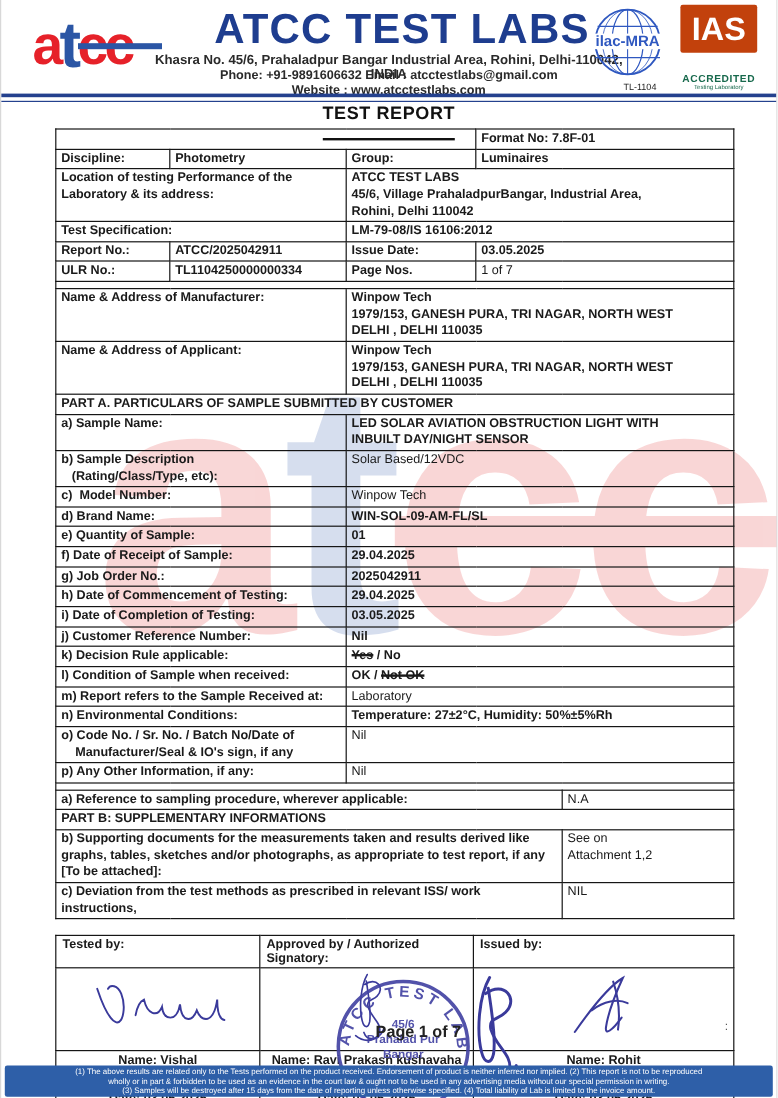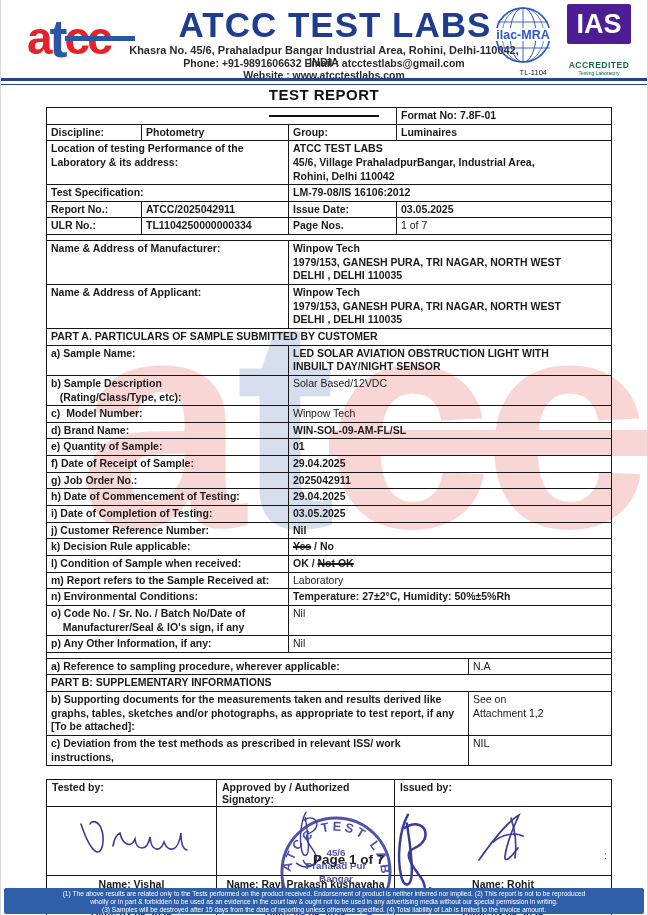--- a/index.html
+++ b/index.html
@@ -16,21 +16,21 @@
   .logo-strike{position:absolute;left:38px;top:30px;width:70px;height:5px;background:#2b56a5;}
   .lab-name{position:absolute;left:140px;right:118px;top:5px;text-align:center;
             font-size:35px;font-weight:900;color:#1e3d8f;letter-spacing:1px;}
   .hdr-addr{position:absolute;left:120px;right:120px;text-align:center;color:#2a2a2a;font-weight:bold;}
   .a1{top:44px;font-size:11px;}
   .a2{top:57px;font-size:10.5px;}
   .a3{top:69px;font-size:10.5px;}
   .ilac{position:absolute;right:94px;top:4px;width:60px;height:62px;}
   .tlcode{position:absolute;right:100px;top:68px;font-size:7.5px;font-weight:normal;color:#222;}
   .ias{position:absolute;right:16px;top:4px;width:64px;text-align:center;}
-  .ias-box{background:#4c1d95;color:#fff;font-weight:900;font-size:27px;line-height:40px;height:40px;
+  .ias-box{background:#c2410c;color:#fff;font-weight:900;font-size:27px;line-height:40px;height:40px;
            border-radius:2px;}
   .ias-acc{color:#17694c;font-weight:bold;font-size:8.5px;letter-spacing:.5px;margin-top:16px;}
   .ias-sub{color:#17694c;font-size:5px;}
   .navyrule{position:absolute;top:78px;left:0;right:0;height:3px;border-top:3px solid #24418e;
             border-bottom:1px solid #24418e;}
 
   
   .watermark{position:absolute;left:78px;top:298px;width:570px;height:282px;overflow:hidden;
              opacity:0.20;z-index:0;pointer-events:none;}
   .wm-text{font-size:300px;font-weight:900;letter-spacing:-10px;line-height:250px;}

